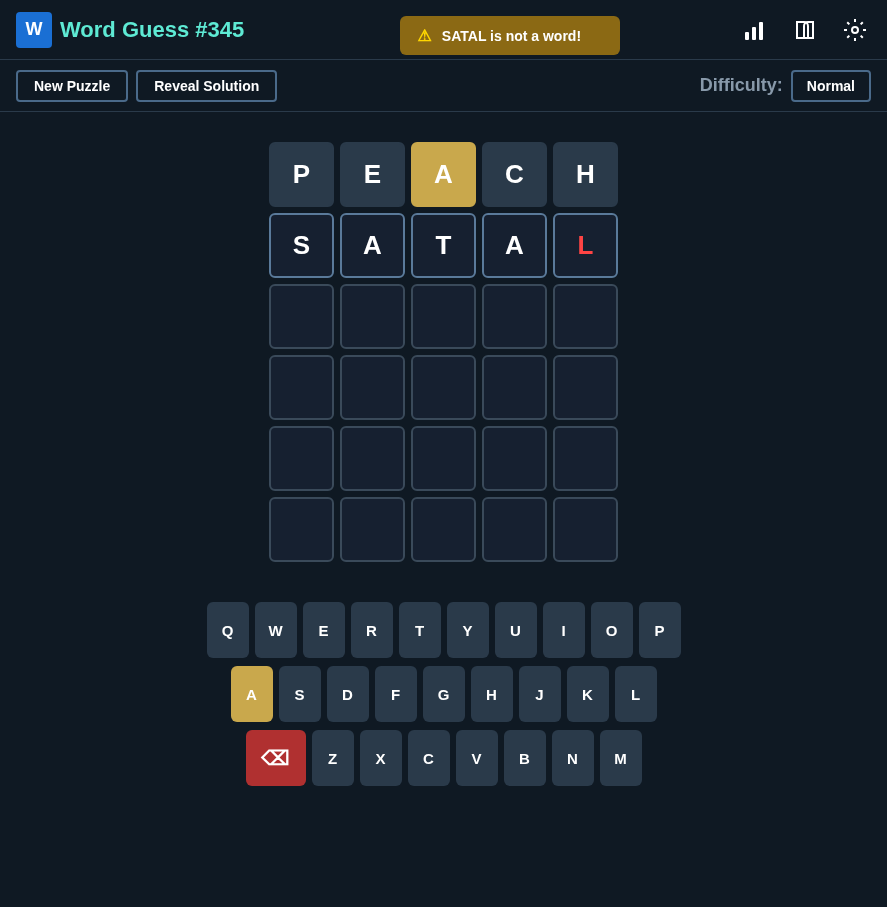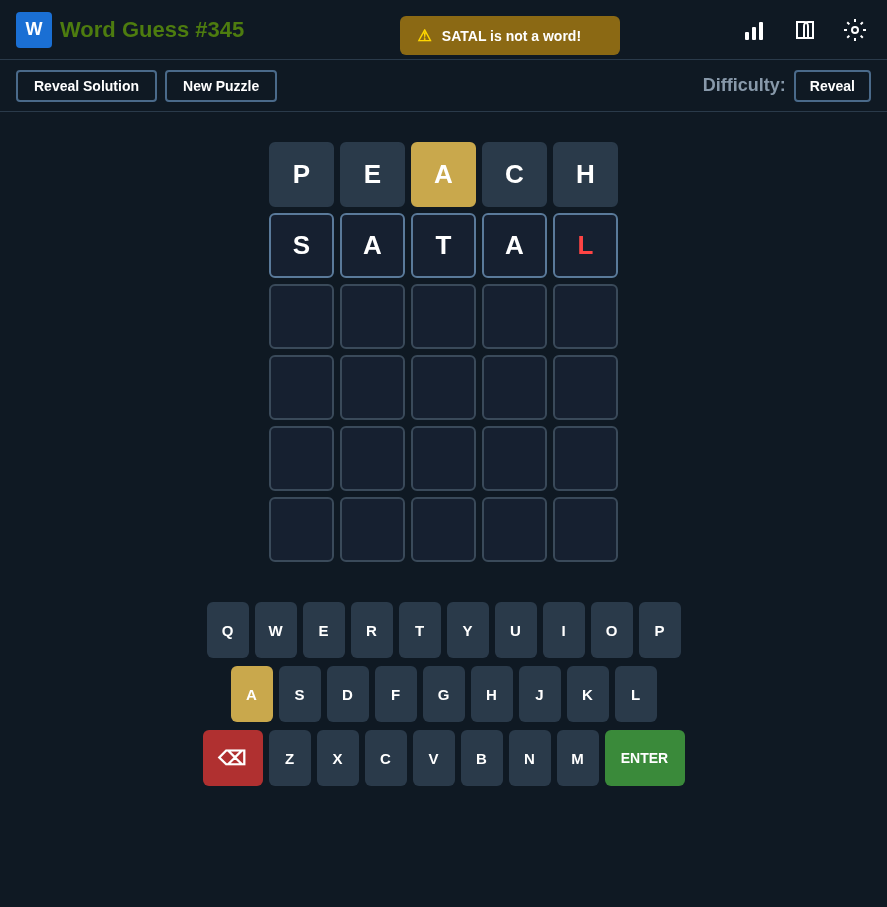--- a/index.html
+++ b/index.html
@@ -36,21 +36,21 @@
       display: flex;
       align-items: center;
       justify-content: center;
       font-weight: bold;
       font-size: 18px;
       color: white;
     }
     .header-title {
       font-size: 22px;
       font-weight: bold;
-      color: #4d7c0f;
+      color: #5eead4;
     }
     .header-icons {
       margin-left: auto;
       display: flex;
       align-items: center;
       gap: 18px;
     }
     .header-icon-btn {
       background: none;
       border: none;
@@ -234,25 +234,25 @@
     <button class="header-icon-btn" title="Settings">
       <svg width="24" height="24" viewBox="0 0 24 24" fill="none" stroke="white" stroke-width="2">
         <circle cx="12" cy="12" r="3"></circle>
         <path d="M12 1v3M12 20v3M4.22 4.22l2.12 2.12M17.66 17.66l2.12 2.12M1 12h3M20 12h3M4.22 19.78l2.12-2.12M17.66 6.34l2.12-2.12"></path>
       </svg>
     </button>
   </div>
 </div>
 
 <div class="toolbar">
+  <button class="btn-toolbar">New Puzzle</button>
   <button class="btn-toolbar">Reveal Solution</button>
-  <button class="btn-toolbar">New Puzzle</button>
   <div class="difficulty-section">
     <span class="difficulty-label">Difficulty:</span>
-    <button class="difficulty-value">Reveal</button>
+    <button class="difficulty-value">Normal</button>
   </div>
 </div>
 
 <div class="game-area">
 
   <div class="grid" id="game-grid">
 
   <div class="cell" style="background-color: rgb(42, 58, 74); border-color: rgb(42, 58, 74);">P</div>
       <div class="cell" style="background-color: rgb(42, 58, 74); border-color: rgb(42, 58, 74);">E</div>
       <div class="cell" style="background-color: rgb(201, 168, 76); border-color: rgb(201, 168, 76);">A</div>
@@ -314,17 +314,16 @@
         <button class="key backspace-key">
           <span class="backspace-symbol">⌫</span>
         </button>
         <button class="key">Z</button>
         <button class="key">X</button>
         <button class="key">C</button>
         <button class="key">V</button>
         <button class="key">B</button>
         <button class="key">N</button>
         <button class="key">M</button>
-        <button class="key enter-key">Enter</button>
       </div>
     </div>
 
 </div>
 
 </body></html>

